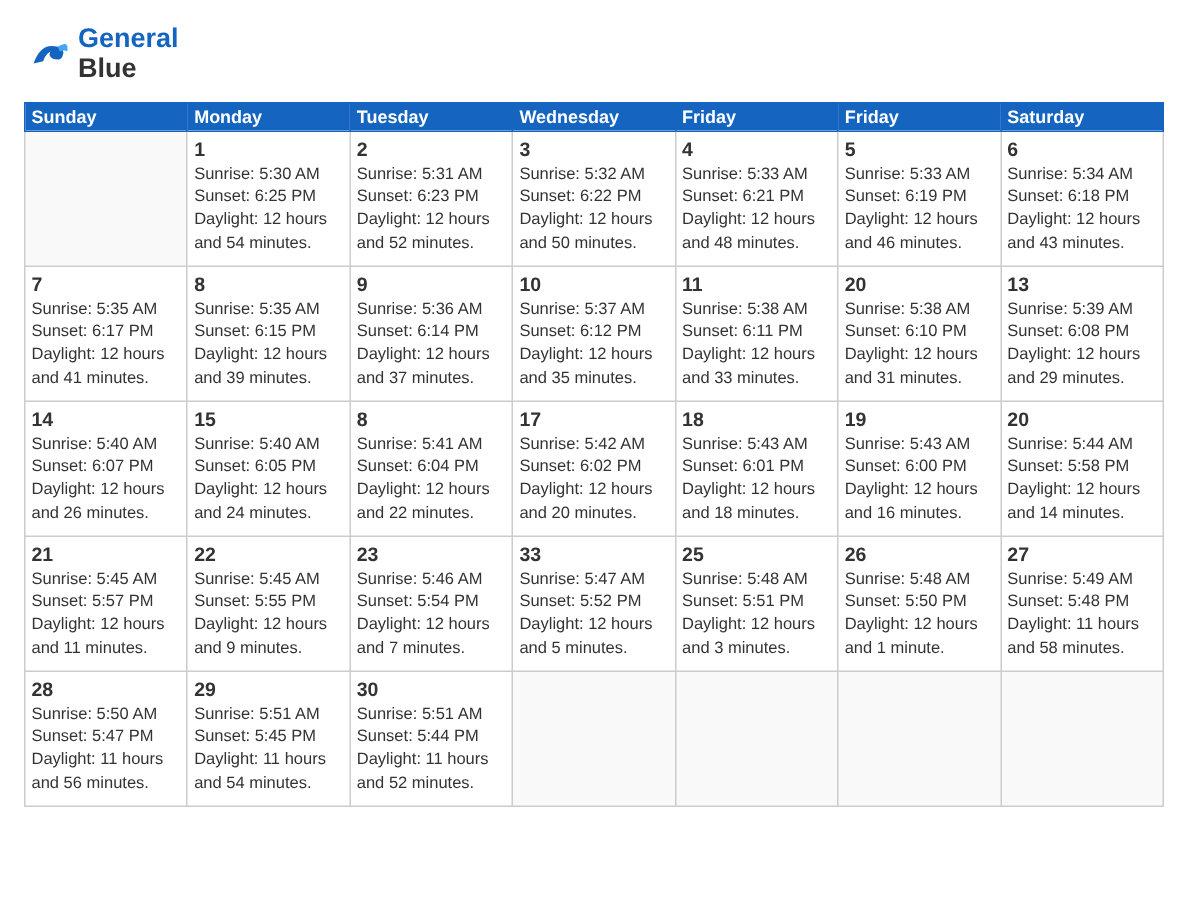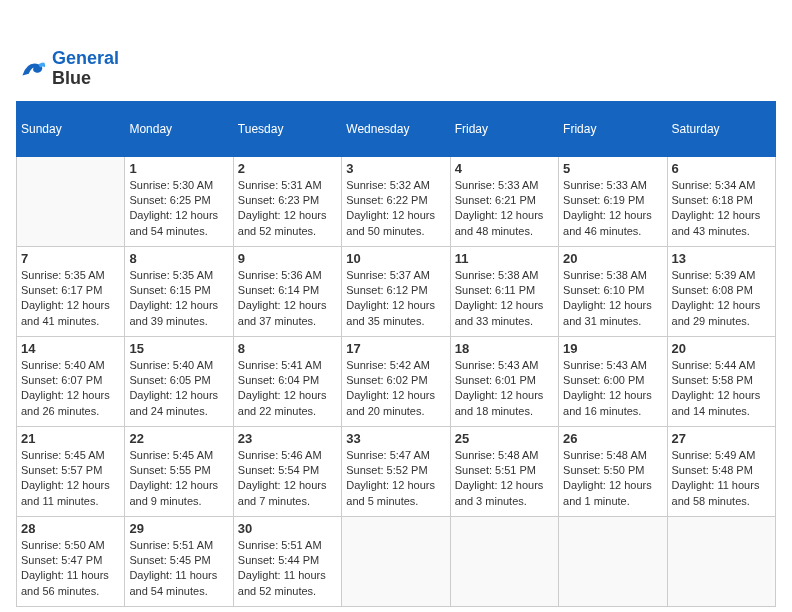--- a/index.html
+++ b/index.html
@@ -13,21 +13,20 @@
     .header {
       display: flex;
       justify-content: space-between;
       align-items: flex-start;
       margin-bottom: 12px;
     }
     .logo {
       display: flex;
       align-items: center;
       gap: 4px;
-      margin-top: 33px;
     }
     .logo-text {
       font-size: 18px;
       font-weight: bold;
       color: #333;
       line-height: 1.1;
     }
     .logo-text span {
       color: #1565c0;
     }
@@ -48,24 +47,24 @@
       color: #555;
     }
     .calendar {
       width: 100%;
       border-collapse: collapse;
       font-size: 11px;
     }
     .calendar th {
       background: #1565c0;
       color: #fff;
-      padding: 20px 4px;
+      padding: 2px 4px;
       text-align: left;
       font-size: 12px;
-      font-weight: normal;
+      font-weight: bold;
       border: 1px solid #1565c0;
     }
     .calendar td {
       border: 1px solid #ccc;
       vertical-align: top;
       padding: 4px;
       width: calc(100% / 7);
       height: 90px;
       background: #fff;
     }

